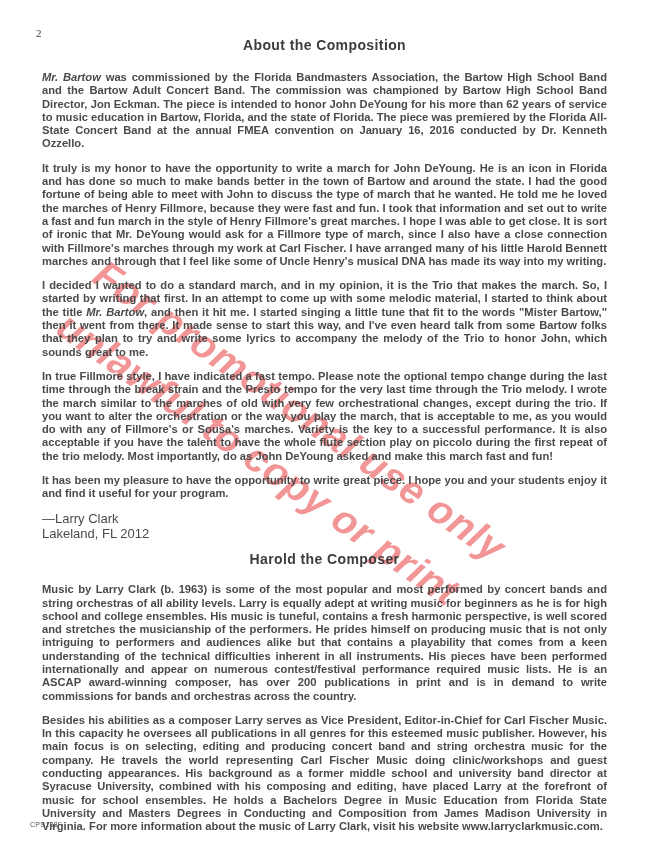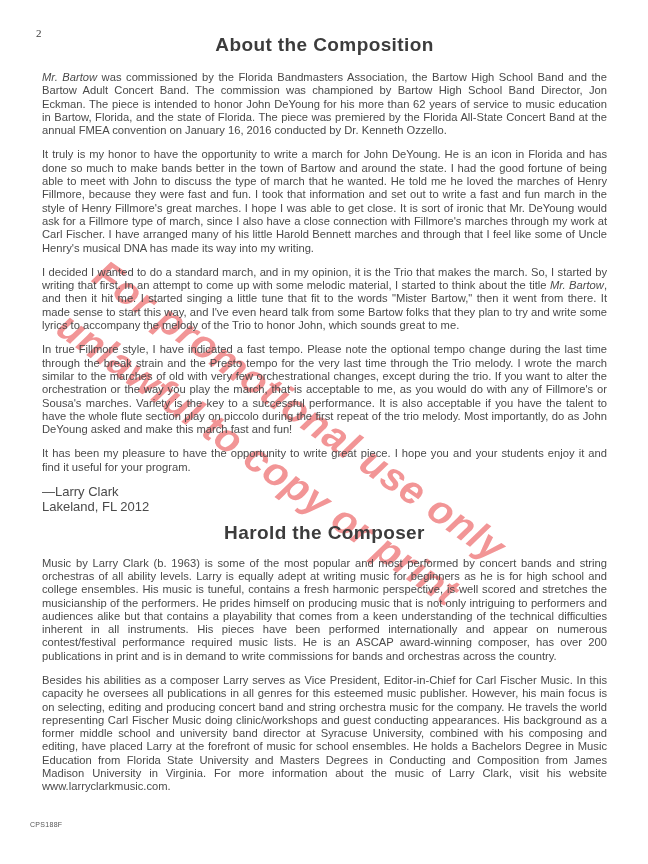--- a/index.html
+++ b/index.html
@@ -37,35 +37,36 @@
     color: #f29596;
   }
   .content {
     position: absolute;
     left: 42px;
     right: 41px;
     top: 28px;
     z-index: 1;
   }
   .title {
-    font-size: 19px;
+    font-size: 14px;
     font-weight: 600;
     letter-spacing: 0.4px;
     text-align: center;
     color: #3c3c3c;
     margin: 6px 0 15px 0;
     line-height: 22px;
   }
   .title.second { margin: 8px 0 13px 0; }
   .content p {
     font-size: 11.2px;
     line-height: 13.3px;
     text-align: justify;
     margin: 0 0 11px 0;
     color: #4a4a4a;
+    font-weight: bold;
   }
   .content p .i { font-style: italic; }
   .sig {
     font-size: 13px;
     line-height: 13.3px;
     color: #4a4a4a;
     margin: 2px 0 0 0;
   }
   .footer-code {
     position: absolute;

